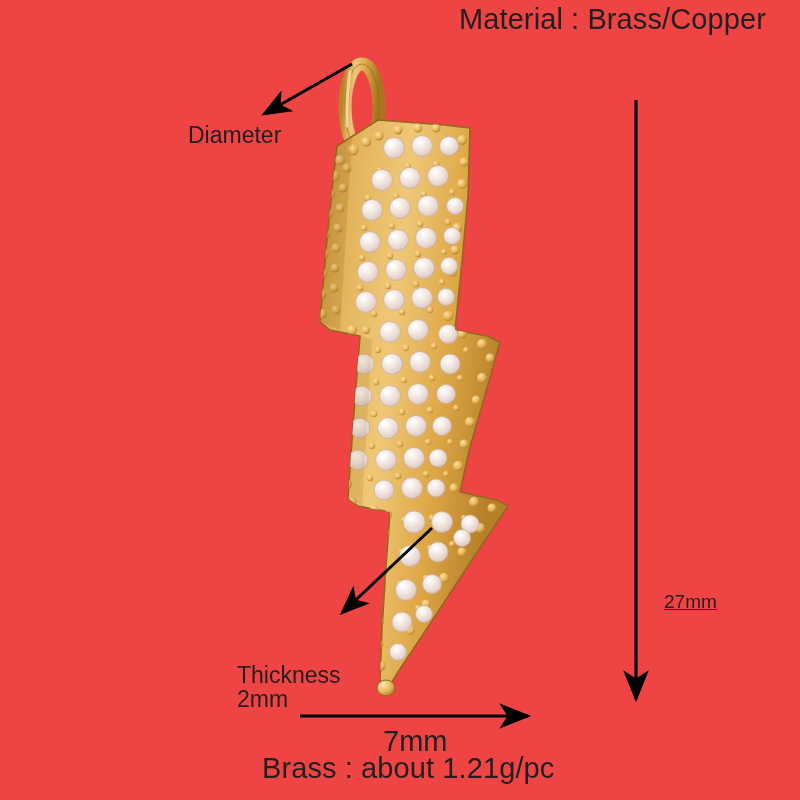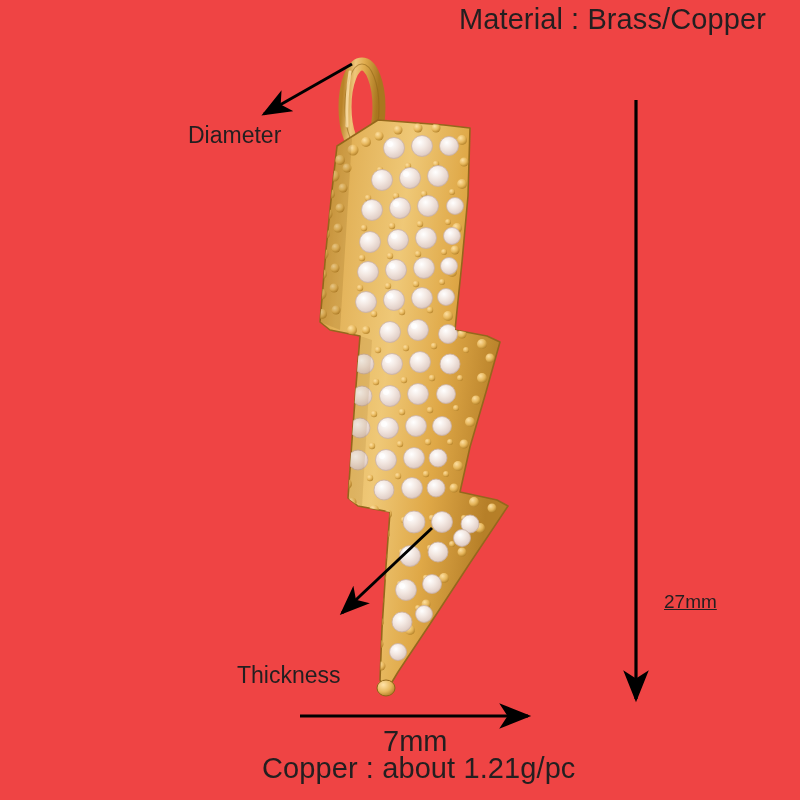--- a/index.html
+++ b/index.html
@@ -416,21 +416,22 @@
   </svg>
 
   <div class="txt" id="material-label">Material : Brass/Copper</div>
 
   <div class="callout" id="diameter-callout">
     <span>Diameter</span>
   </div>
 
   <div class="callout" id="thickness-callout">
     <span>Thickness</span>
+    <span class="l2">2mm</span>
   </div>
 
   <div class="txt" id="height-value">27mm</div>
 
   <div class="txt" id="width-value">7mm</div>
 
-  <div class="txt" id="weight-label">Copper : about 1.21g/pc</div>
+  <div class="txt" id="weight-label">Brass : about 1.21g/pc</div>
 
 </div>
 
 </body></html>

